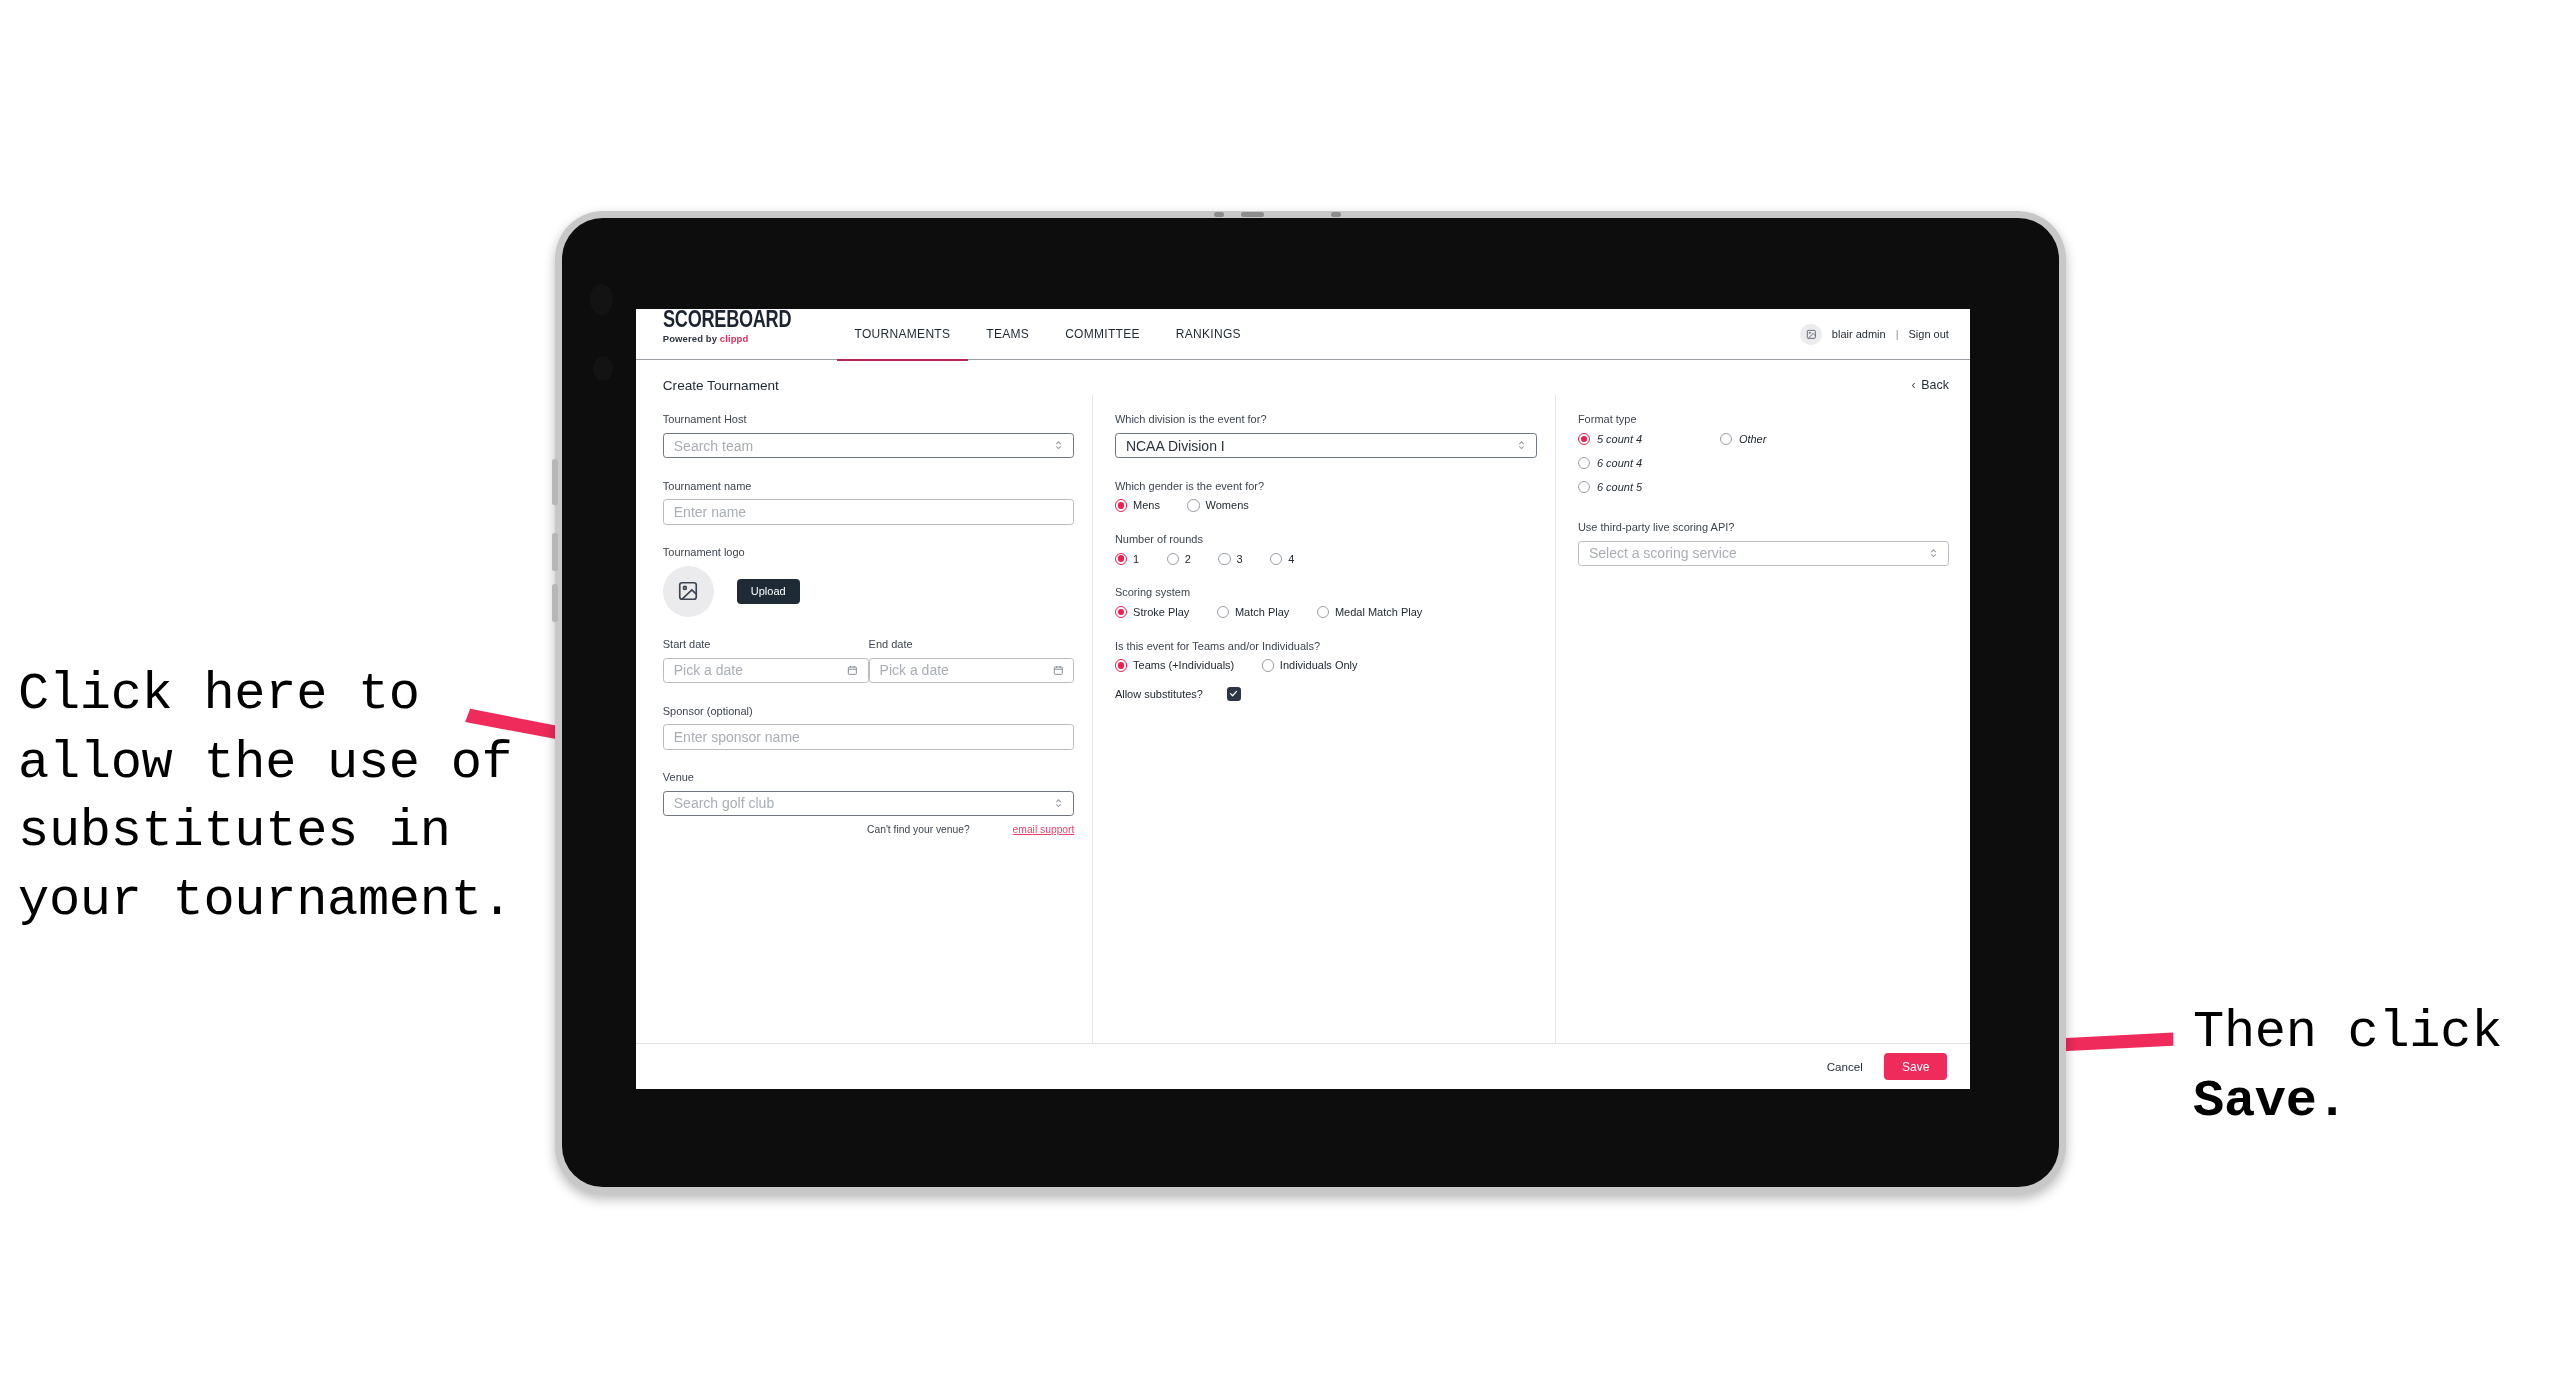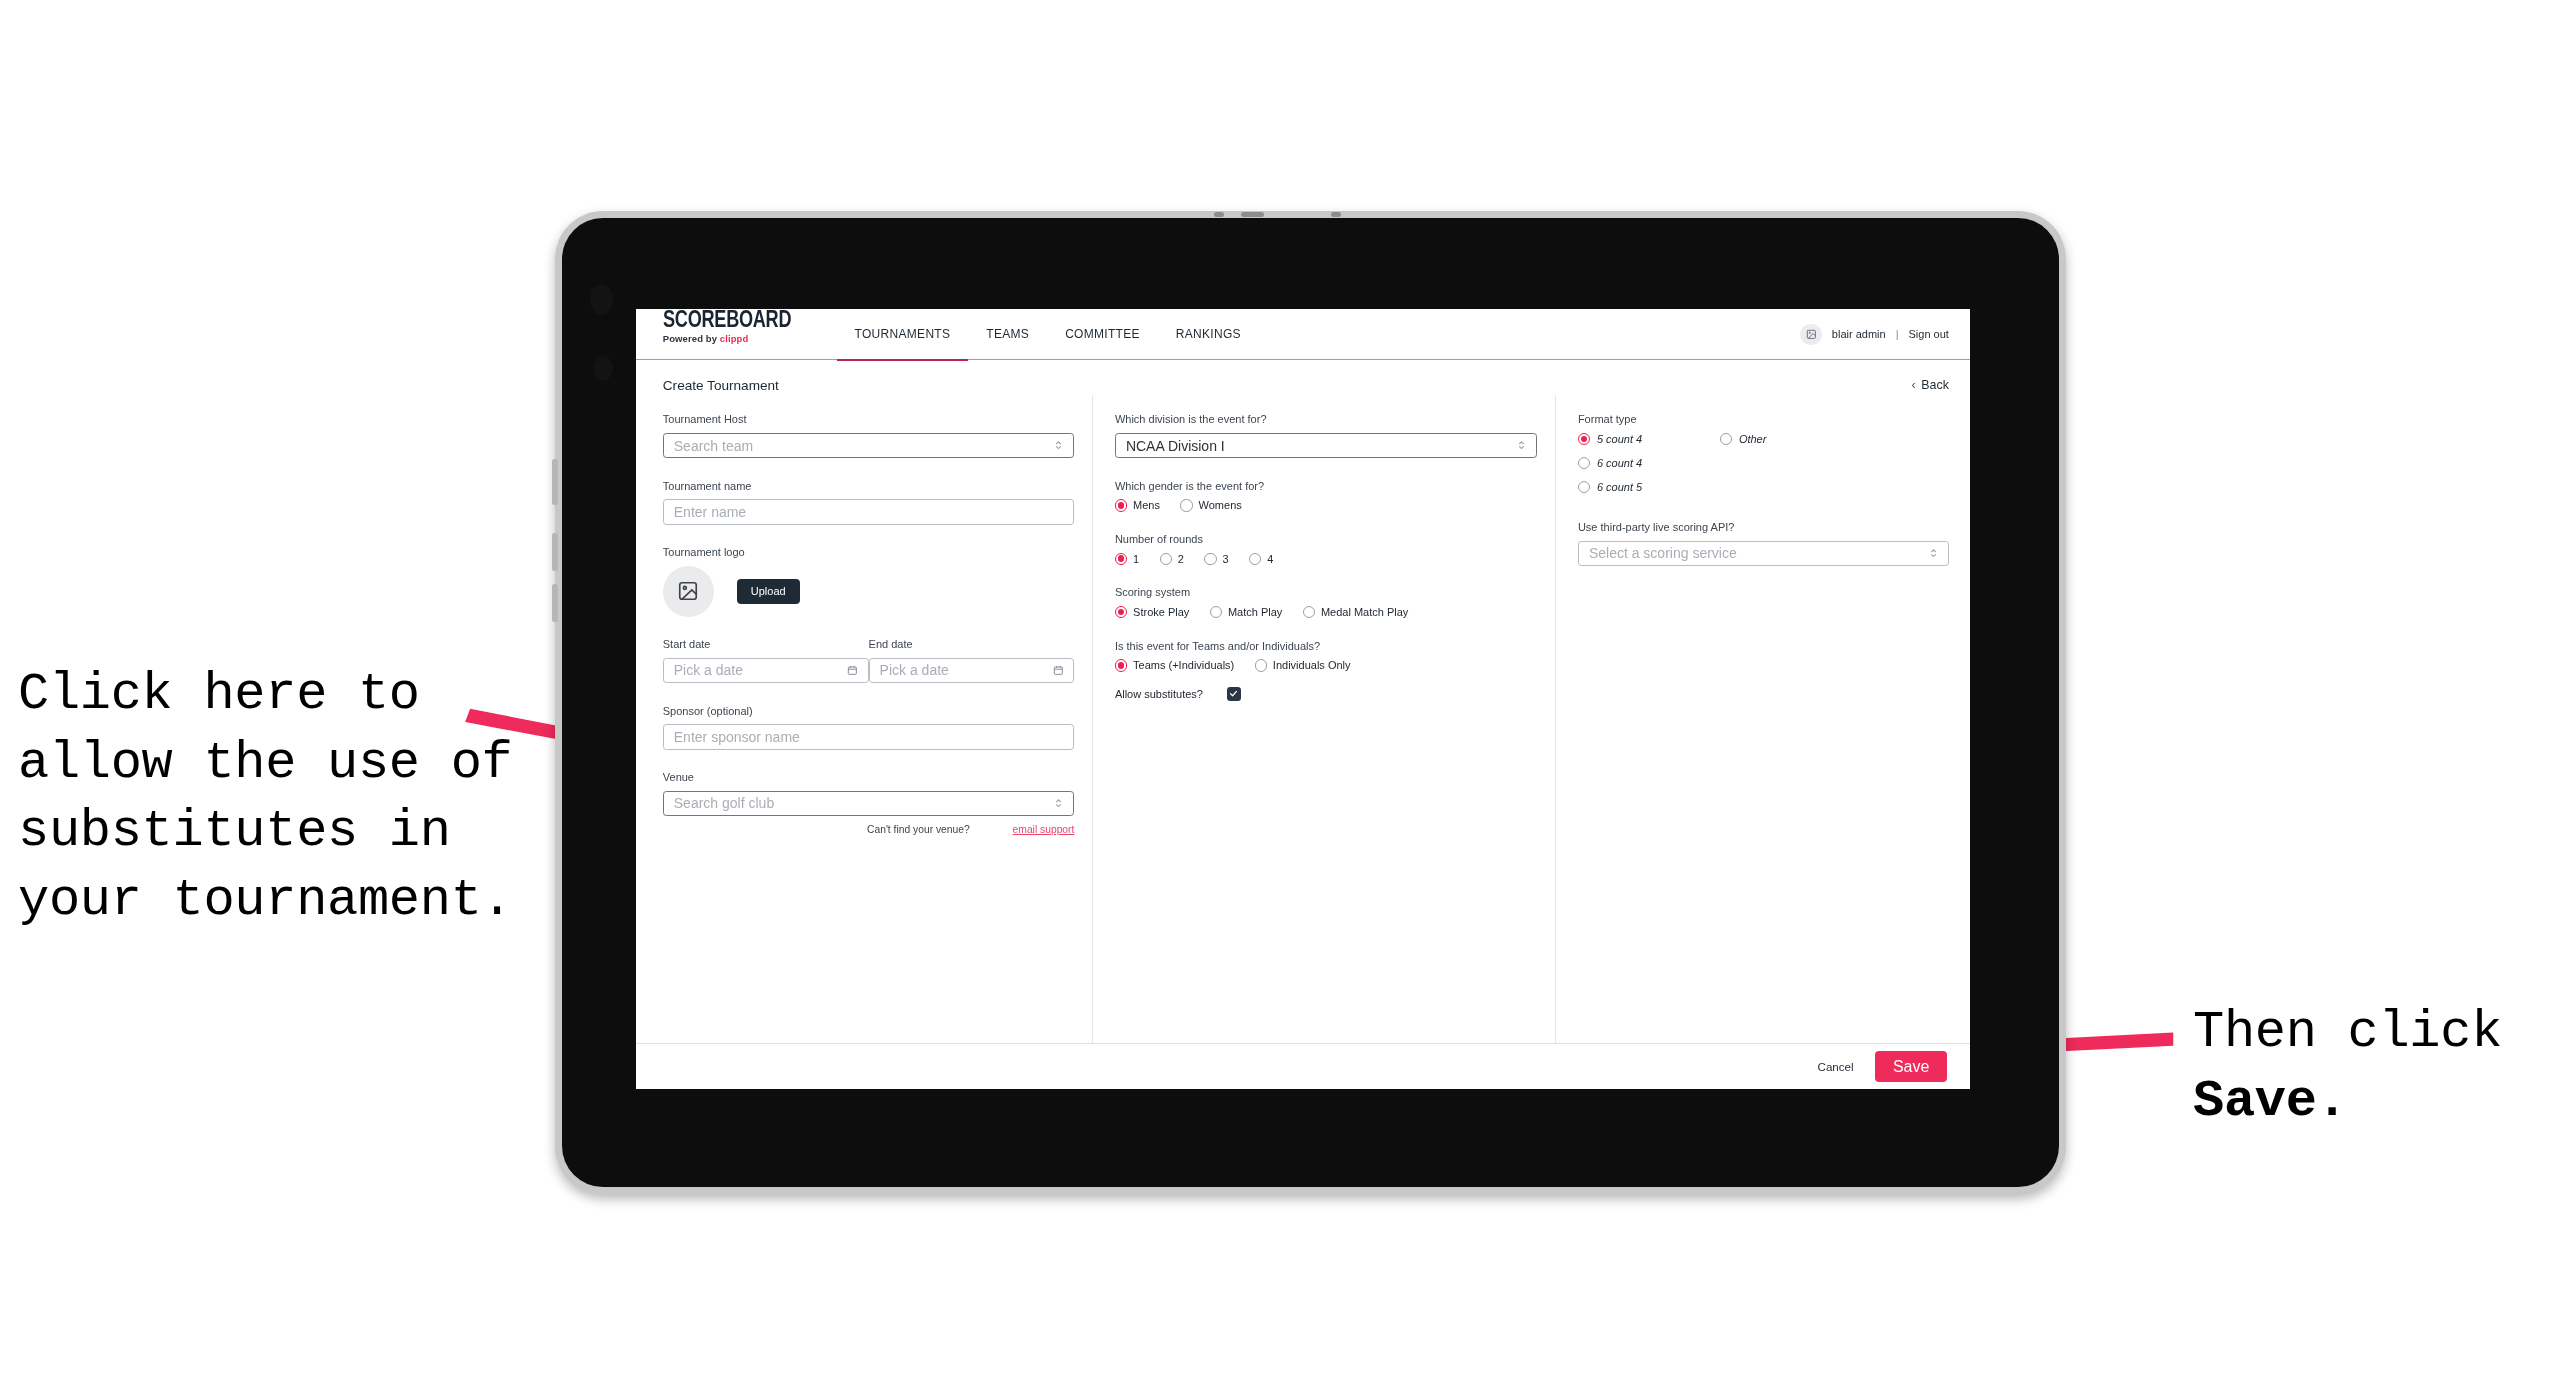--- a/index.html
+++ b/index.html
@@ -240,21 +240,21 @@
     color: #3d4550;
   }
   #venue-help a {
     color: #f0436b;
     text-decoration: underline;
     cursor: pointer;
     margin-left: 40px;
   }
 
   
-  .radio-row { display: flex; align-items: center; gap: 13px; flex-wrap: wrap; }
+  .radio-row { display: flex; align-items: center; gap: 20px; flex-wrap: wrap; }
   .radio-item {
     display: flex; align-items: center; gap: 5.8px;
     cursor: pointer; margin-right: 7.4px;
   }
   .radio {
     width: 12.4px; height: 12.4px; border-radius: 50%;
     border: 1.2px solid #9aa0a7;
     box-sizing: border-box;
     display: flex; align-items: center; justify-content: center;
     flex: 0 0 auto;
@@ -300,21 +300,21 @@
     font-size: 11.6px; color: #1f2933; cursor: pointer;
     font-family: "Liberation Sans", sans-serif;
     padding: 5px 3.3px;
   }
   #save-btn {
     background: #ee2b5b;
     color: #ffffff;
     border: none;
     border-radius: 4.1px;
     padding: 6.6px 18px;
-    font-size: 16px;
+    font-size: 12px;
     cursor: pointer;
     font-family: "Liberation Sans", sans-serif;
     text-align: right;
   }
 </style>
 </head>
 <body>
 
 <div class="annot" id="annot-left">Click here to allow the use of substitutes in your tournament.</div>
 

